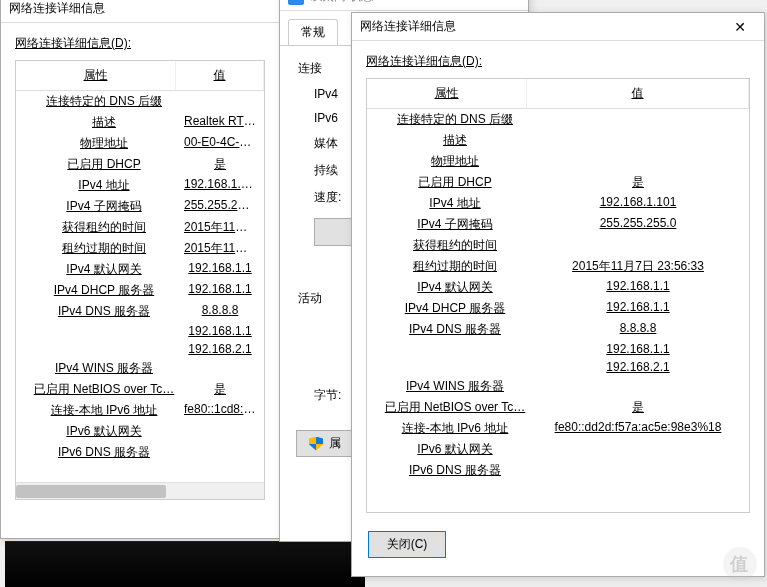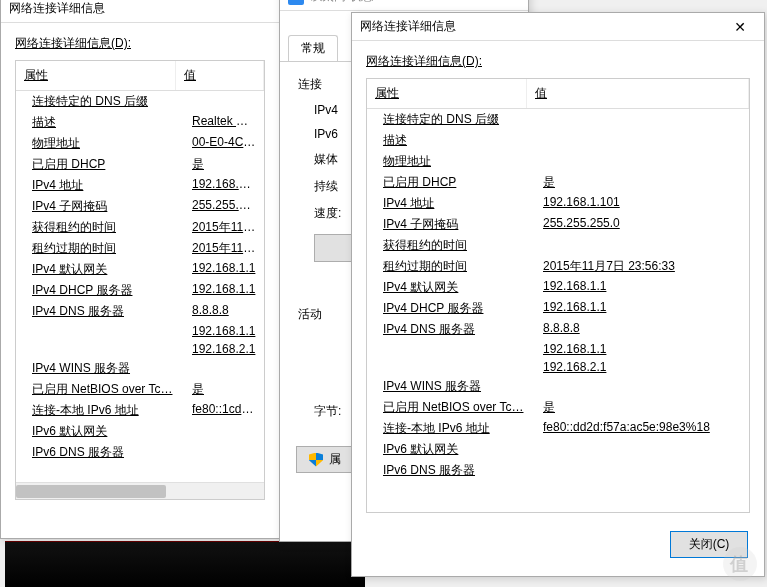--- a/index.html
+++ b/index.html
@@ -34,55 +34,56 @@
     width: 40px; height: 22px;
     display: flex; align-items: center; justify-content: center;
     font-size: 14px; cursor: pointer;
   }
   .body-pad { padding: 10px 14px; text-decoration: underline; }
   .heading { margin: 2px 0 8px 0; }
   .table-frame {
     border: 1px solid #ccc;
     background: #fff;
     overflow: hidden;
+    text-align: center;
   }
   .table-head {
     display: flex;
     border-bottom: 1px solid #ddd;
     background: #fff;
     font-size: 12px;
   }
   .table-head .col {
     padding: 6px 8px;
     border-right: 1px solid #eee;
   }
   .col.prop { width: 160px; flex-shrink: 0; }
   .col.val { flex: 1; }
   .rows { }
   .row { display: flex; padding: 2px 8px; white-space: nowrap; }
-  .row .prop { width: 160px; flex-shrink: 0; overflow: hidden; text-overflow: ellipsis; margin-left: 8px; }
+  .row .prop { width: 160px; flex-shrink: 0; overflow: hidden; text-overflow: ellipsis; }
   .row .val { flex: 1; overflow: hidden; text-overflow: ellipsis; }
   .hscroll {
     height: 17px;
     background: #f0f0f0;
     border-top: 1px solid #e0e0e0;
     position: relative;
   }
   .hscroll .thumb {
     position: absolute; left: 0; top: 2px; height: 13px; width: 150px;
     background: #c2c2c2; border-radius: 2px;
   }
   
   .tabstrip {
     display: flex; gap: 4px; padding: 0 8px; border-bottom: 1px solid #ccc;
     background: #fff;
   }
   .tab {
     border: 1px solid #ccc; border-bottom: none;
-    padding: 4px 12px; margin-top: 24px;
+    padding: 4px 12px; margin-top: 8px;
     background: #fff; border-radius: 3px 3px 0 0;
     font-size: 12px;
   }
   .midbody { padding: 10px 16px; }
   .midlabel { padding: 4px 0 6px 2px; }
   .bigbtn {
     display: inline-block; min-width: 90px; padding: 6px 18px;
     border: 1px solid #adadad; background: #e1e1e1;
     text-align: center; margin-top: 6px;
   }
@@ -94,21 +95,21 @@
     width: 14px; height: 14px; display: inline-block;
     background: conic-gradient(#0a7fd9 0 25%, #ffb900 0 50%, #0a7fd9 0 75%, #ffb900 0 100%);
     clip-path: polygon(50% 0, 100% 15%, 100% 55%, 50% 100%, 0 55%, 0 15%);
   }
   
   .btn {
     min-width: 78px; padding: 4px 14px;
     border: 1px solid #0078d7; background: #e1e1e1;
     text-align: center; cursor: pointer;
   }
-  .btnrow { display: flex; justify-content: flex-end; padding: 8px 16px 12px; }
+  .btnrow { display: flex; justify-content: flex-start; padding: 8px 16px 12px; }
   
   .watermark {
     position: absolute; right: 10px; bottom: 6px;
     display: flex; align-items: center; gap: 8px;
     color: #ddd; font-size: 20px; font-weight: normal;
     letter-spacing: 2px; opacity: 0.55;
     pointer-events: none;
   }
   .wm-badge {
     width: 34px; height: 34px; border-radius: 50%;

